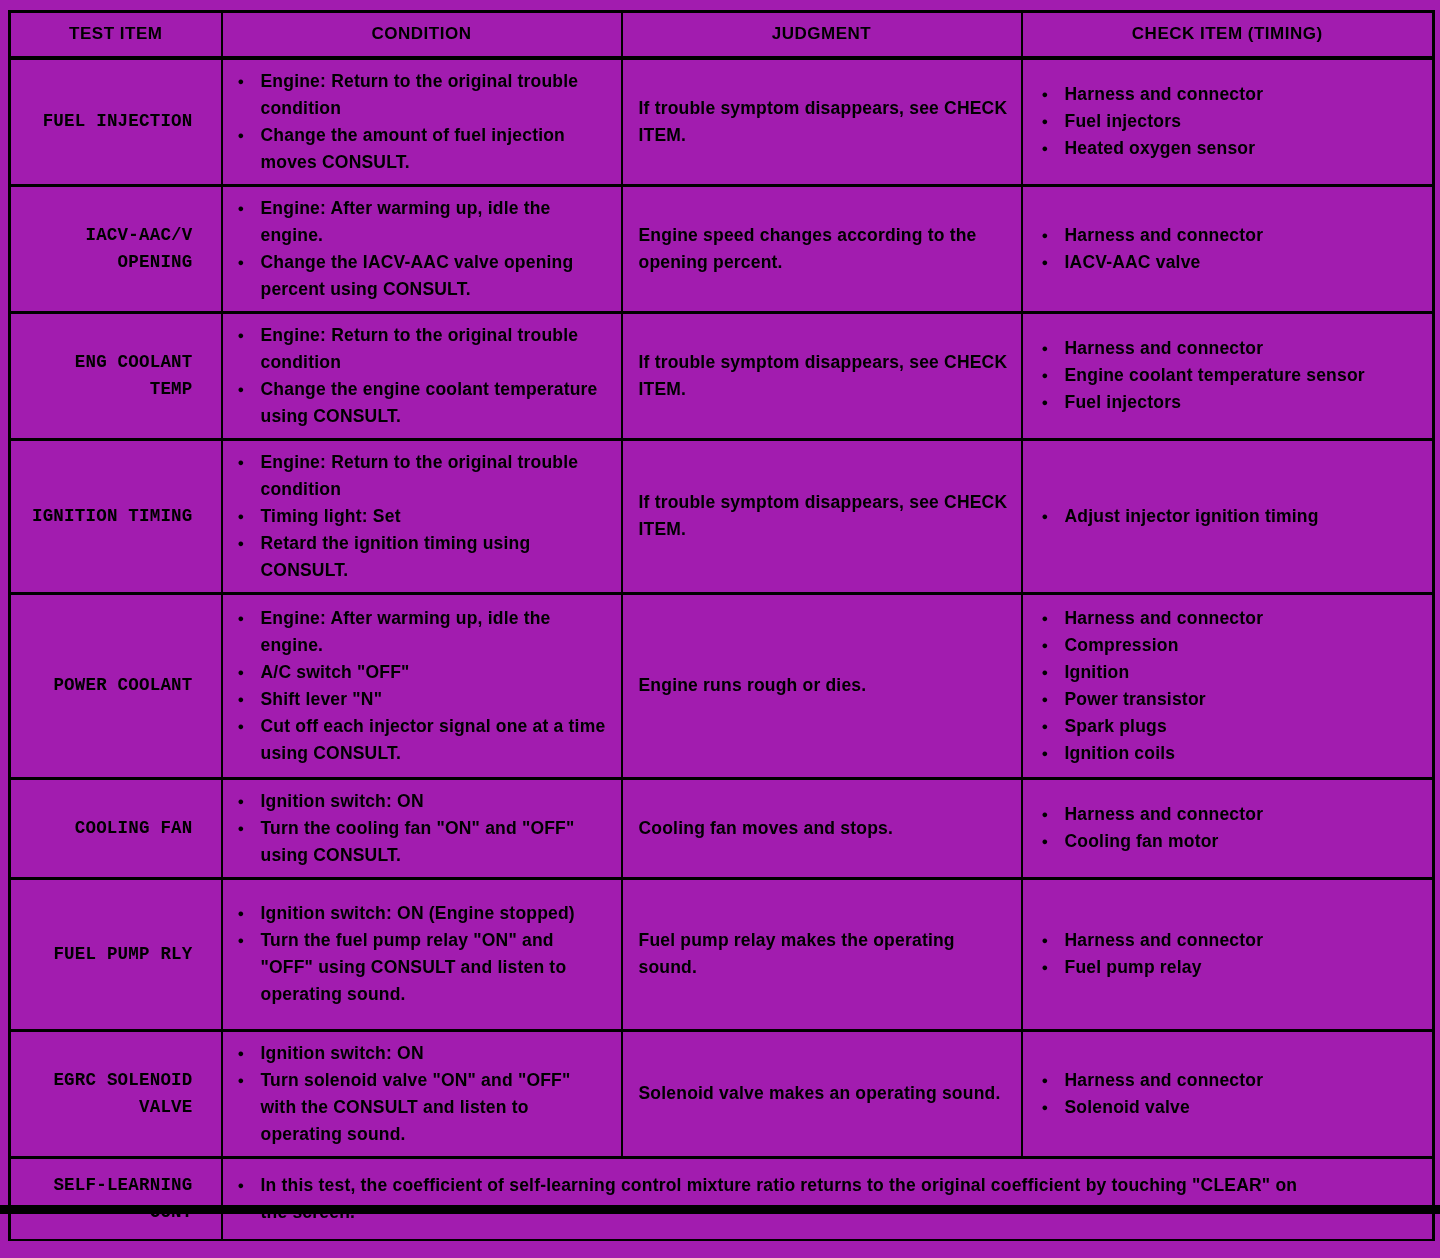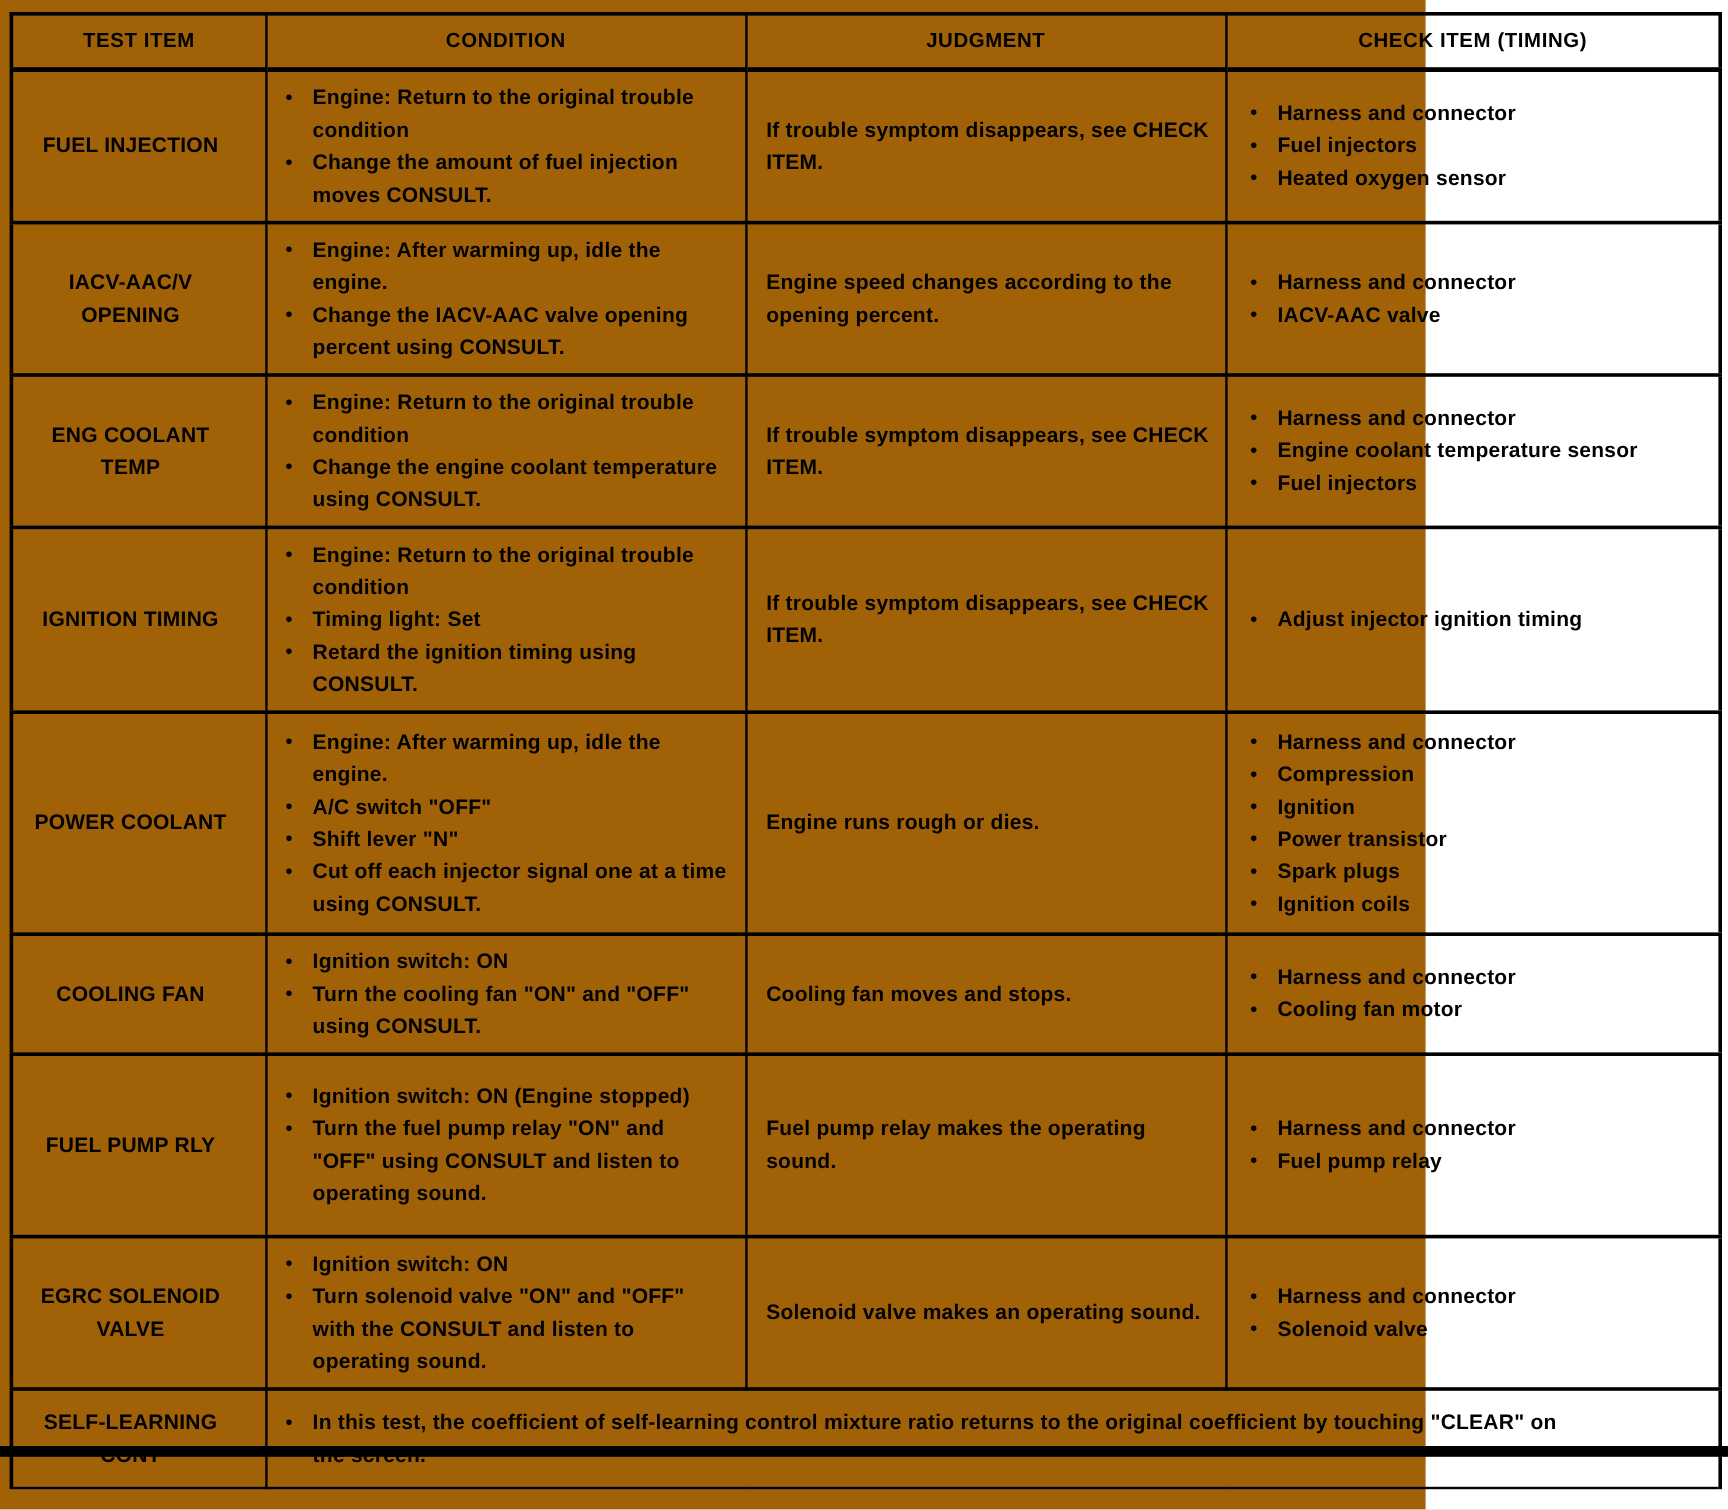--- a/index.html
+++ b/index.html
@@ -8,23 +8,23 @@
     padding: 0;
     background: #ffffff;
     width: 1440px;
     height: 1258px;
     overflow: hidden;
     font-family: "Liberation Sans", "DejaVu Sans", sans-serif;
     color: #000;
   }
   .page {
     position: relative;
-    width: 1188px;
+    width: 1440px;
     height: 1258px;
-    background: #a16207;
+    background: #a21caf;
   }
   table.test-table {
     position: absolute;
     left: 8px;
     top: 10px;
     width: 1424px;
     border-collapse: collapse;
     table-layout: fixed;
     border: 3px solid #000;
     border-bottom: none;
@@ -44,21 +44,22 @@
   thead th {
     height: 46px;
     font-size: 17px;
     text-align: center;
     border-bottom: 4px solid #000;
     letter-spacing: 0.5px;
   }
   tbody td { font-size: 17.5px; line-height: 27px; }
   td.col-test-item {
     padding: 6px 28px 6px 14px;
-    text-align: center;
+    text-align: right;
+    font-family: Liberation Mono, monospace;
   }
   td.col-condition { padding: 8px 14px 8px 12px; }
   td.col-judgment  { padding: 8px 10px 8px 16px; margin-left: 48px; }
   td.col-check     { padding: 8px 6px 8px 16px; }
   td.col-merged    { padding: 8px 130px 8px 12px; }
   ul.bullet-list {
     list-style: none;
     margin: 0;
     padding: 0;
   }

